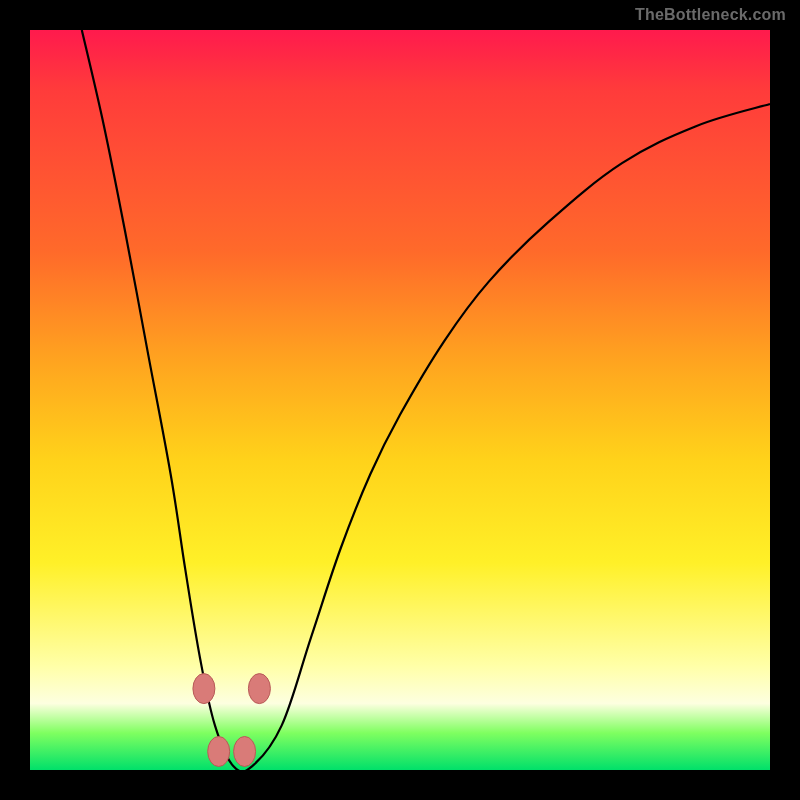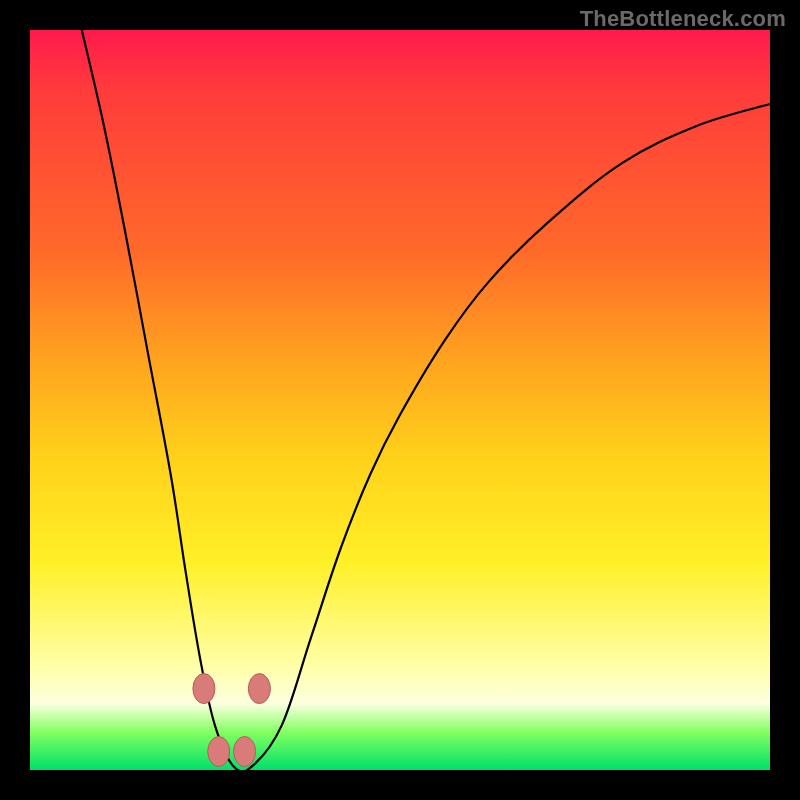--- a/index.html
+++ b/index.html
@@ -37,21 +37,21 @@
       #ffffa8 86%,
       #fdffe0 91%,
       #7fff60 95%,
       #00e06a 100%
     );
   }
   .watermark {
     position: absolute;
     top: 6px;
     right: 14px;
-    font-size: 22px;
+    font-size: 16px;
     font-weight: 600;
     color: #6a6a6a;
     letter-spacing: 0.2px;
     user-select: none;
   }
   svg.curve {
     position: absolute;
     left: 0;
     top: 0;
     width: 740px;

